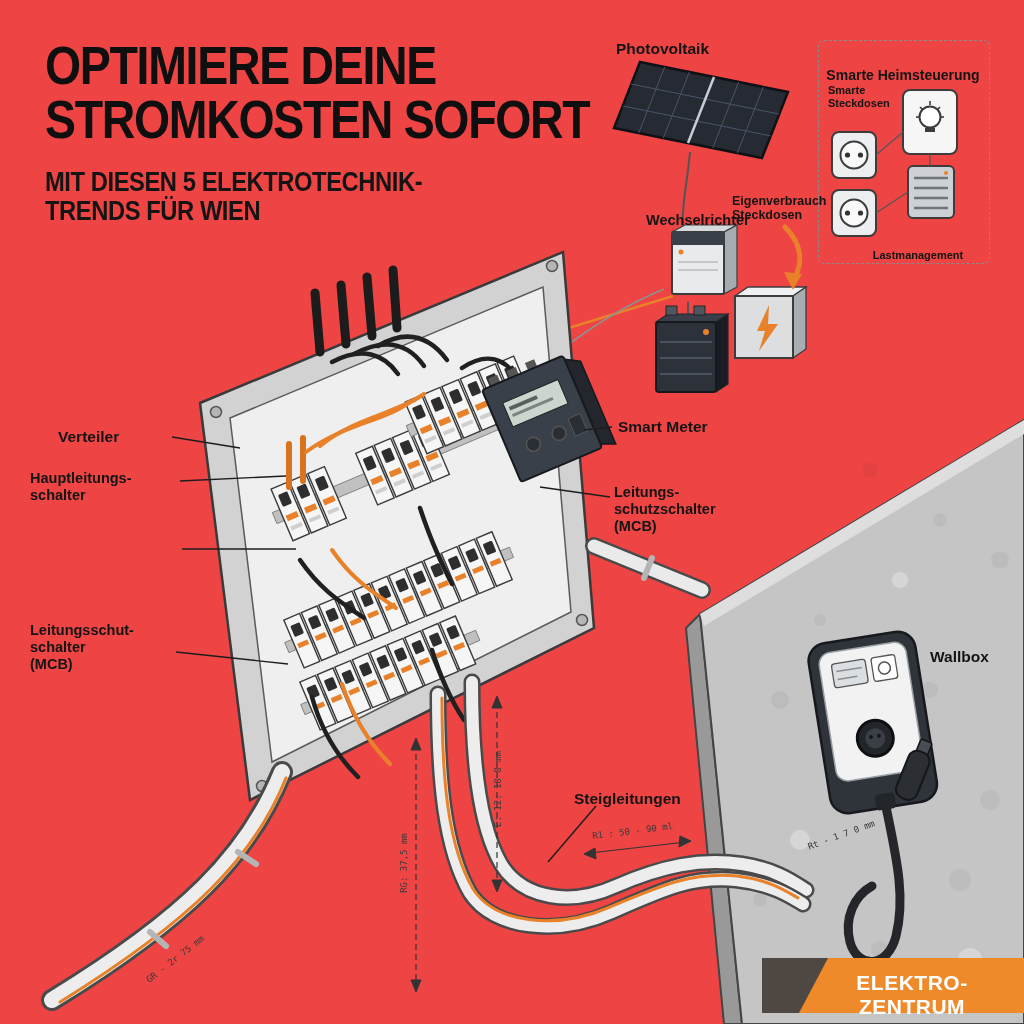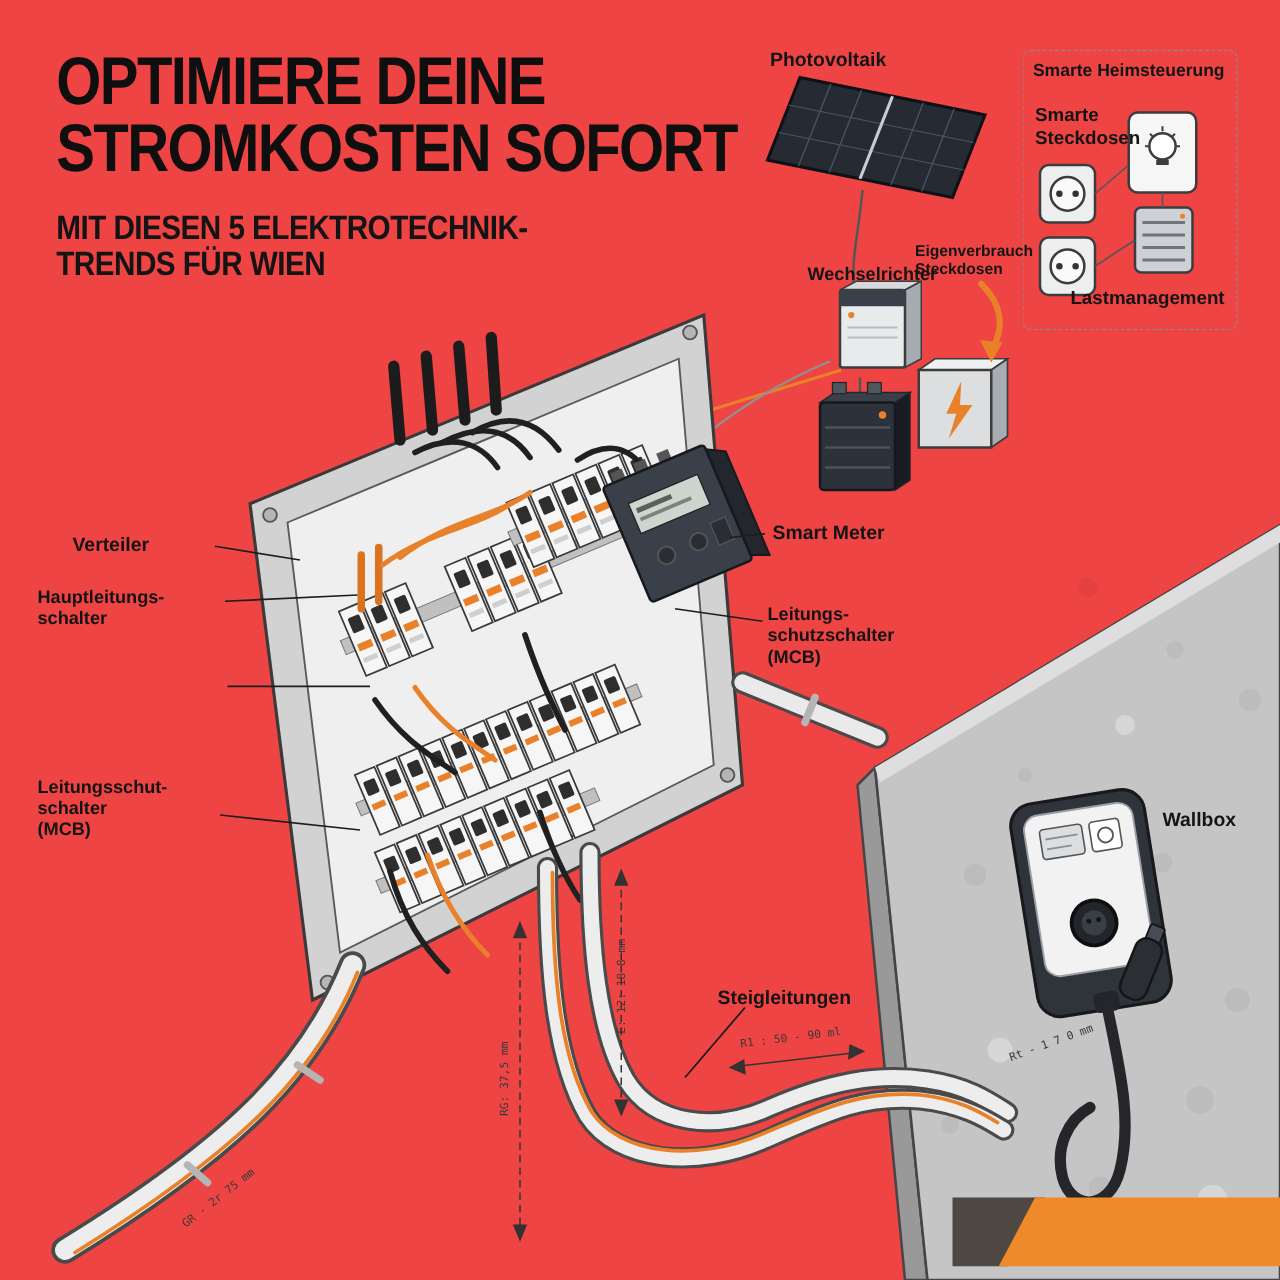--- a/index.html
+++ b/index.html
@@ -1,24 +1,24 @@
 <!DOCTYPE html>
 <html><head>
 <meta charset="utf-8">
 <style>
   html,body{margin:0;padding:0;background:#ffffff;}
   .stage{position:relative;width:1024px;height:1024px;background:#ef4444;overflow:hidden;
          font-family:"Liberation Sans",sans-serif;}
   .abs{position:absolute;}
   .lbl{position:absolute;font-family:"Liberation Sans",sans-serif;font-weight:bold;color:#141414;white-space:nowrap;}
-  .sm{font-size:15px;line-height:1.18;}
+  .sm{font-size:11px;line-height:1.18;}
   .md{font-size:14.5px;line-height:1.16;}
   .lg{font-size:15.5px;line-height:1.15;}
   .right{}
-  .center{text-align:center;}
+  .center{text-align:center;margin-top:19px;}
   .dim{position:absolute;font-family:"DejaVu Sans Mono","Liberation Mono",monospace;font-size:9px;color:#3a3a3a;white-space:nowrap;}
   .title-block{position:absolute;left:45px;top:38px;transform:scaleX(.86);transform-origin:left top;}
   .title-line{font-size:54px;font-weight:bold;letter-spacing:-1.5px;line-height:1.0;color:#0f0f0f;}
   .subtitle-block{position:absolute;left:45px;top:168px;transform:scaleX(.88);transform-origin:left top;}
   .subtitle-line{font-size:27px;font-weight:bold;letter-spacing:-0.5px;line-height:1.08;color:#141414;}
   .dashed-box{position:absolute;left:818px;top:40px;width:170px;height:222px;border:1.6px dashed #8a8a8a;border-radius:6px;}
   .banner-text{position:absolute;left:806px;top:971px;width:212px;text-align:center;color:#ffffff;
                font-size:21px;font-weight:bold;letter-spacing:.5px;}
 </style>
 </head>
@@ -367,14 +367,15 @@
 
   <div class="lbl lg" style="left:574px;top:790px">Steigleitungen</div>
   <div class="lbl lg" style="left:930px;top:648px">Wallbox</div>
 
   <div class="dim" style="left:358px;top:858px;width:92px;text-align:center;transform:rotate(-90deg)">RG: 37,5 mm</div>
   <div class="dim" style="left:452px;top:784px;width:92px;text-align:center;transform:rotate(-90deg)">E: 12: 18 8 mm</div>
   <div class="dim" style="left:592px;top:826px;transform:rotate(-7deg)">R1 : 50 - 90 ml</div>
   <div class="dim" style="left:806px;top:830px;transform:rotate(-20deg)">Rt - 1 7 0 mm</div>
   <div class="dim" style="left:140px;top:954px;transform:rotate(-38deg)">GR - 2r 75 mm</div>
 
+  <div class="banner-text">ELEKTRO-ZENTRUM</div>
 
 </div>
 
 </body></html>

